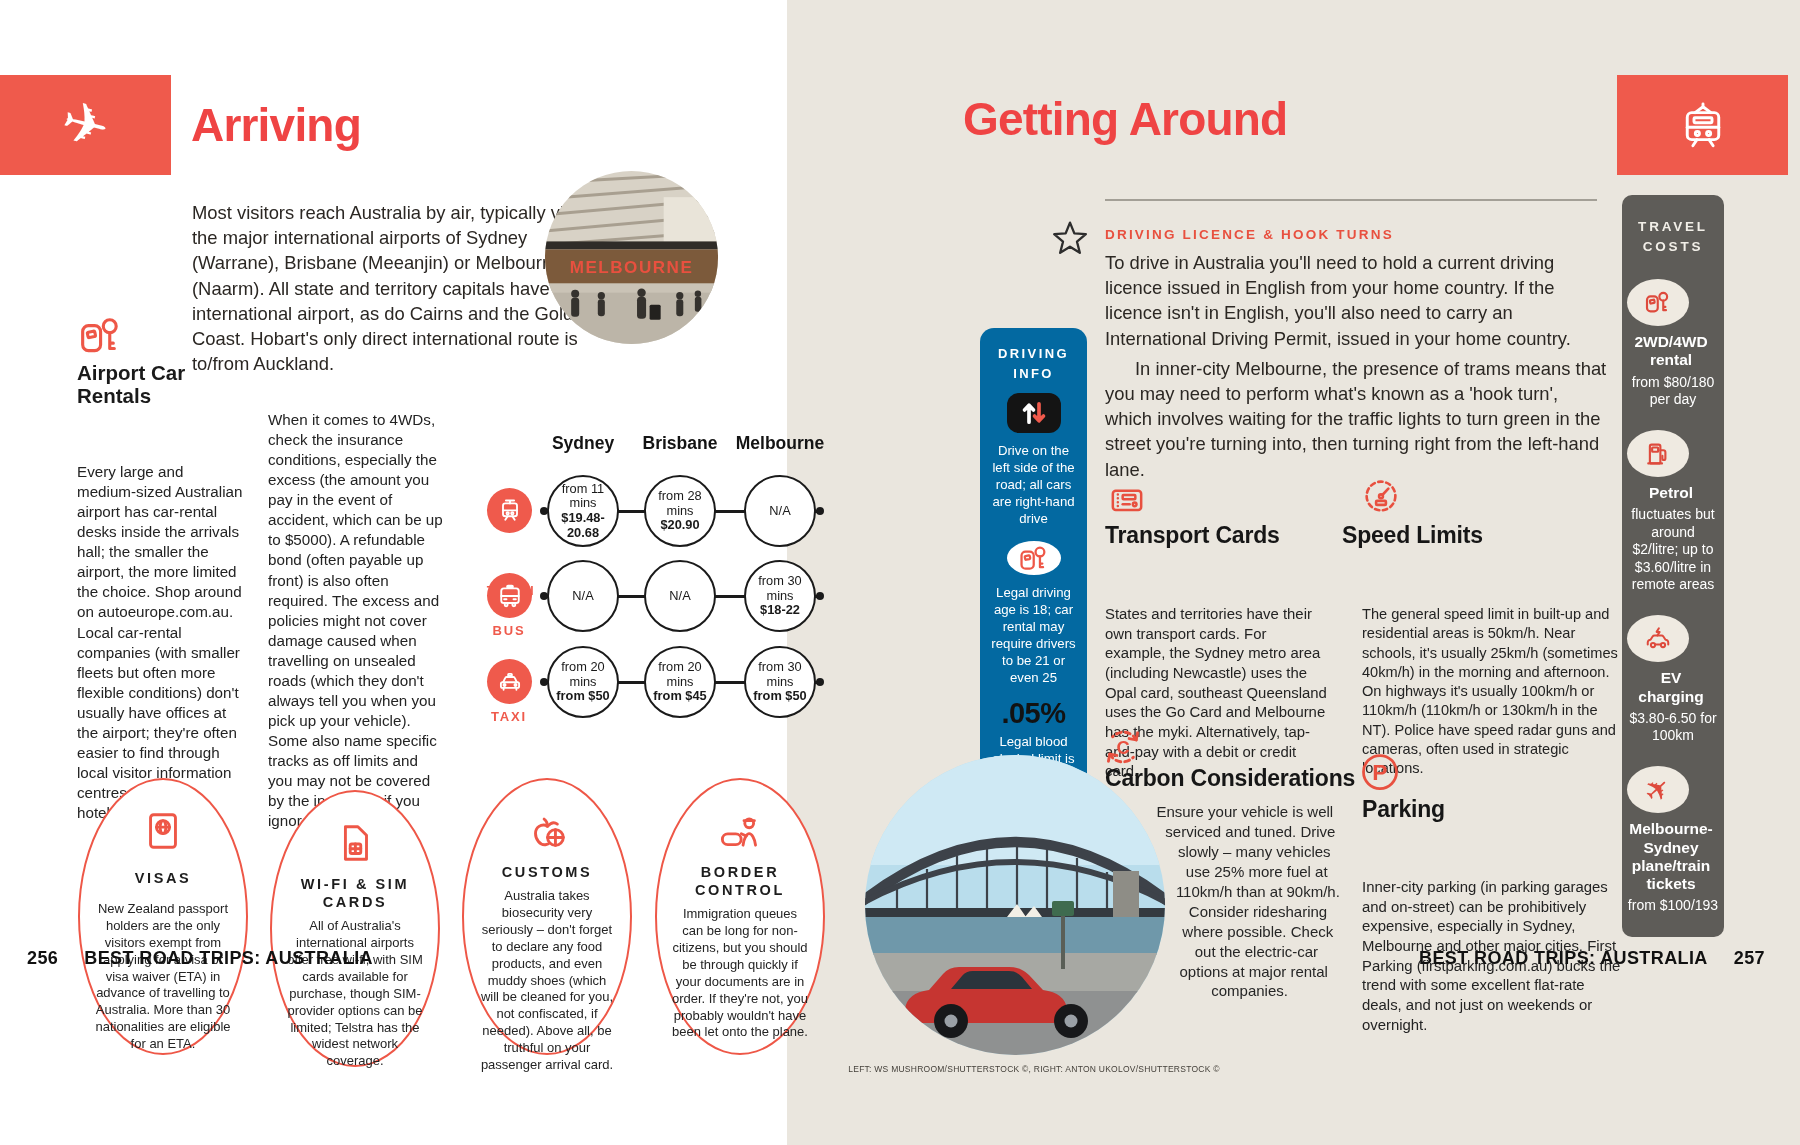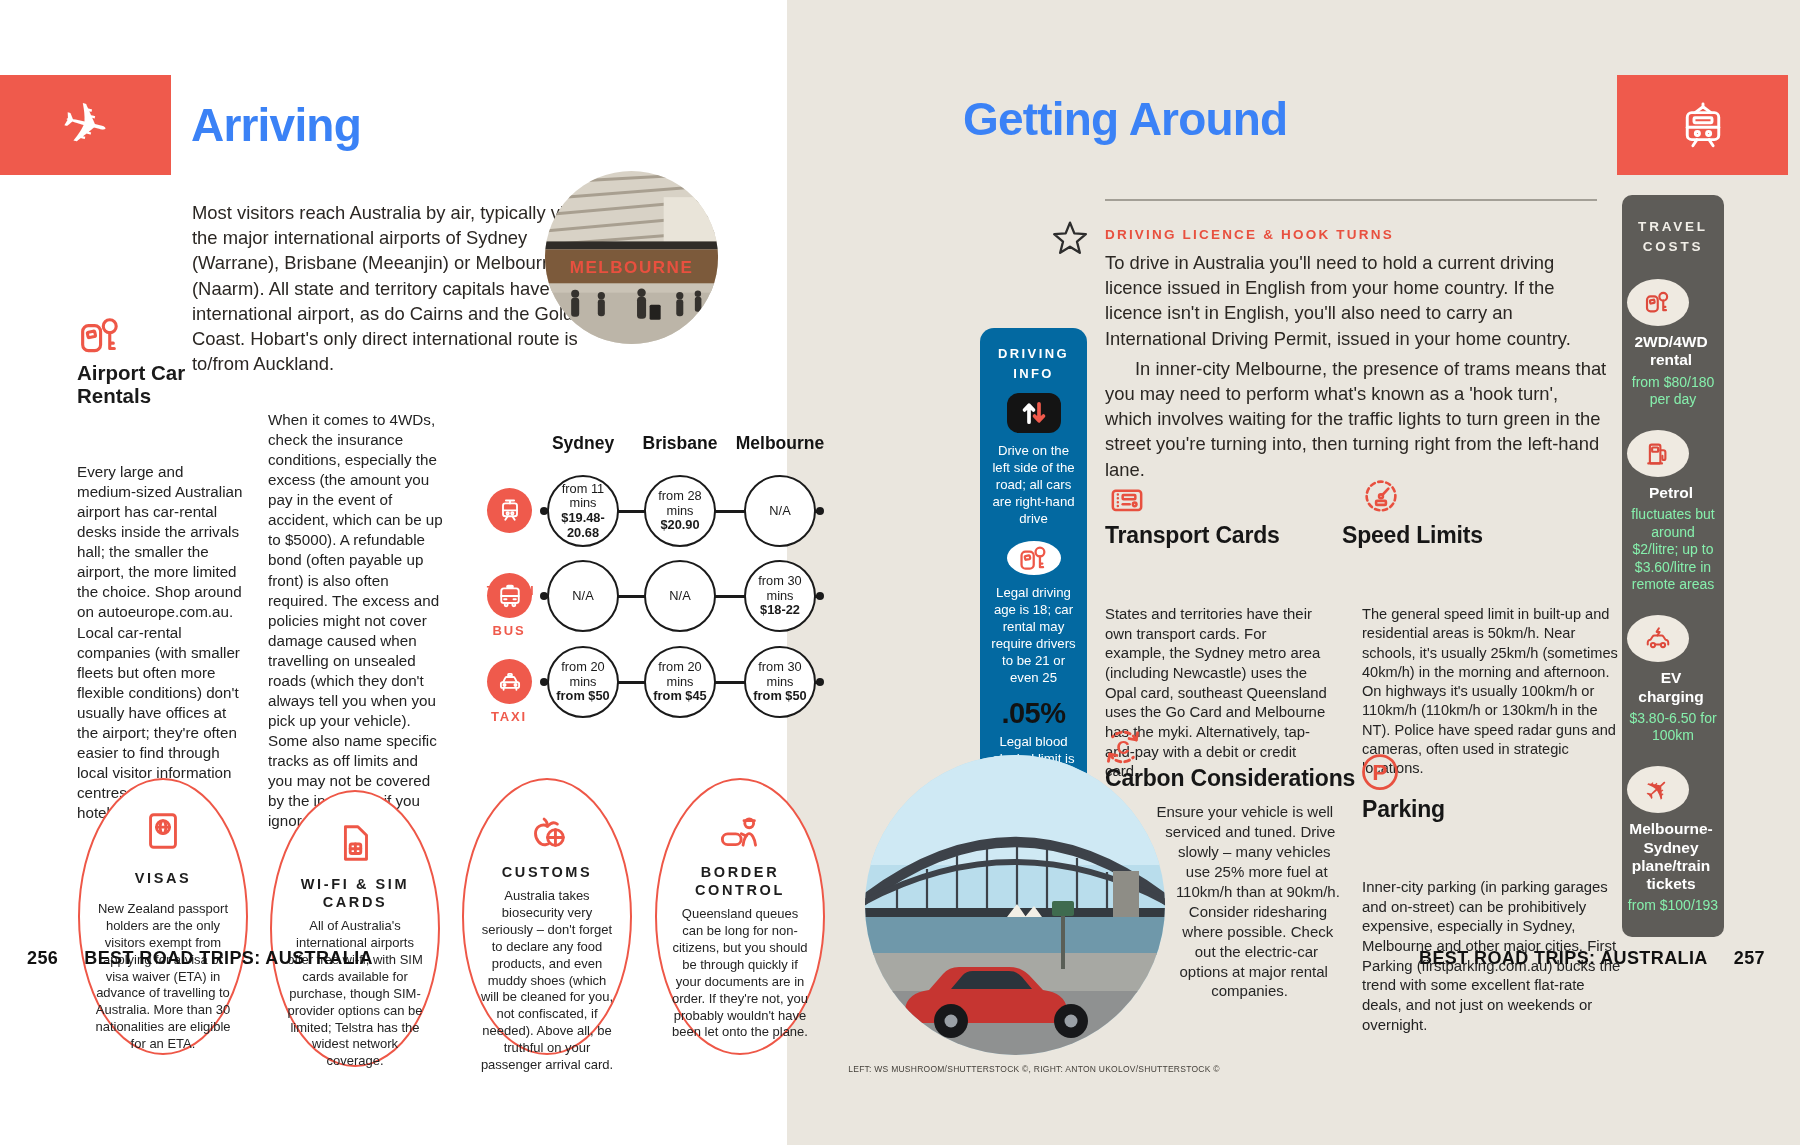--- a/index.html
+++ b/index.html
@@ -1,21 +1,21 @@
 <!DOCTYPE html>
 <html><head>
 <meta charset="utf-8">
 <style>
   html,body{margin:0;padding:0;background:#888;}
   .spread{position:relative;width:1800px;height:1145px;background:#ffffff;overflow:hidden;
           font-family:"Liberation Sans",sans-serif;color:#222;}
   .abs{position:absolute;}
   .right-bg{left:787px;top:0;width:1013px;height:1145px;background:#EAE6DE;}
   .redbox{background:#EF5A4C;display:flex;align-items:center;justify-content:center;}
-  .page-title{font-size:46px;font-weight:700;letter-spacing:-0.8px;color:#3b82f6;line-height:1;}
+  .page-title{font-size:46px;font-weight:700;letter-spacing:-0.8px;color:#ef4444;line-height:1;}
   .body-lg{font-size:18.4px;line-height:1.37;color:#2b2723;}
   .body-md{font-size:15.2px;line-height:1.32;color:#232323;margin-top:48px;}
   .col-head{font-size:20.5px;font-weight:700;line-height:1.12;color:#1a1a1a;}
   .sub-head{font-size:23px;font-weight:700;color:#161616;letter-spacing:-0.2px;white-space:nowrap;}
   .red-caps{font-size:13.5px;font-weight:700;letter-spacing:2.2px;color:#E8503F;}
   .tbl-head{font-size:17.5px;font-weight:700;text-align:center;color:#141414;}
   .tbl-line{background:#1a1a1a;height:3px;}
   .tbl-dot{width:8px;height:8px;border-radius:50%;background:#1a1a1a;}
   .mode-circle{width:45px;height:45px;border-radius:50%;background:#EF5A4C;display:flex;align-items:center;justify-content:center;}
   .mode-label{font-size:13px;font-weight:700;letter-spacing:1.8px;color:#EF5A4C;text-align:center;}
@@ -34,21 +34,21 @@
   .drive-text{color:#fff;font-size:13.2px;line-height:1.28;width:92px;}
   .drive-big{color:#121212;font-size:29px;font-weight:700;letter-spacing:-0.5px;}
   .blacksq{width:54px;height:54px;border-radius:12px;background:#141414;display:flex;align-items:center;justify-content:center;}
   .whitecirc{width:54px;height:54px;border-radius:50%;background:#fff;display:flex;align-items:center;justify-content:center;}
   .costs-panel{background:#5E5C58;border-radius:10px;box-sizing:border-box;display:flex;flex-direction:column;
                align-items:center;justify-content:space-between;text-align:center;padding:22px 8px;}
   .costs-title{color:#F2EFE8;font-size:13.5px;font-weight:700;letter-spacing:2.8px;line-height:1.5;}
   .cost-item{display:flex;flex-direction:column;align-items:flex-start;}
   .cost-oval{width:62px;height:47px;border-radius:50%;background:#EFEAE1;display:flex;align-items:center;justify-content:center;}
   .cost-label{color:#fff;font-size:15.5px;font-weight:700;line-height:1.18;margin-top:7px;width:88px;}
-  .cost-value{color:#86efac;font-size:14px;line-height:1.25;margin-top:4px;width:92px;}
+  .cost-value{color:#ffffff;font-size:14px;line-height:1.25;margin-top:4px;width:92px;}
   .photo{border-radius:50%;overflow:hidden;}
   .carbon-body{font-size:15px;line-height:1.33;text-align:center;color:#262626;position:relative;z-index:2;}
   .carbon-float{float:left;width:78px;height:240px;shape-outside:circle(160px at -92px 108px);}
   .credit{font-size:8.5px;letter-spacing:0.25px;color:#45413b;}
   .icon svg{display:block;}
   svg text{font-family:"Liberation Sans",sans-serif;}
   .plane-glyph{color:#fff;font-size:56px;line-height:1;transform:rotate(14deg);}
   .plane-red{color:#DE4A3C;font-size:30px;line-height:1;transform:rotate(-42deg);}
 </style>
 </head>
@@ -237,21 +237,21 @@
     <span class="icon" style="color:#EE5747;margin-top:28px;">
       <svg viewBox="0 0 24 24" width="46" height="46" fill="none" stroke="currentColor" stroke-width="1.5" stroke-linecap="round" stroke-linejoin="round">
         <rect x="2.8" y="13.5" width="9.8" height="5.6" rx="2.8"></rect>
         <circle cx="16.8" cy="8" r="2.3"></circle>
         <path d="M14.1 6.6 h5.4"></path>
         <path d="M13.6 19.4 c.4 -3.8 2 -6 3.2 -6 1.2 0 2.9 2.2 3.3 6"></path>
         <path d="M15.3 14.6 l-2.6 -1.2"></path>
       </svg>
     </span>
     <div class="badge-title">BORDER CONTROL</div>
-    <div class="badge-body">Queensland queues can be long for non-citizens, but you should be through quickly if your documents are in order. If they're not, you probably wouldn't have been let onto the plane.</div>
+    <div class="badge-body">Immigration queues can be long for non-citizens, but you should be through quickly if your documents are in order. If they're not, you probably wouldn't have been let onto the plane.</div>
   </div>
 
   <div class="abs footer-row" style="left:27px;top:948px;">
     <span>256</span>
     <span>BEST ROAD TRIPS: AUSTRALIA</span>
   </div>
 
   <div class="abs page-title" style="left:963px;top:96px;">Getting Around</div>
   <div class="abs redbox" style="left:1617px;top:75px;width:171px;height:100px;">
     <span class="icon" style="color:#fff;">

